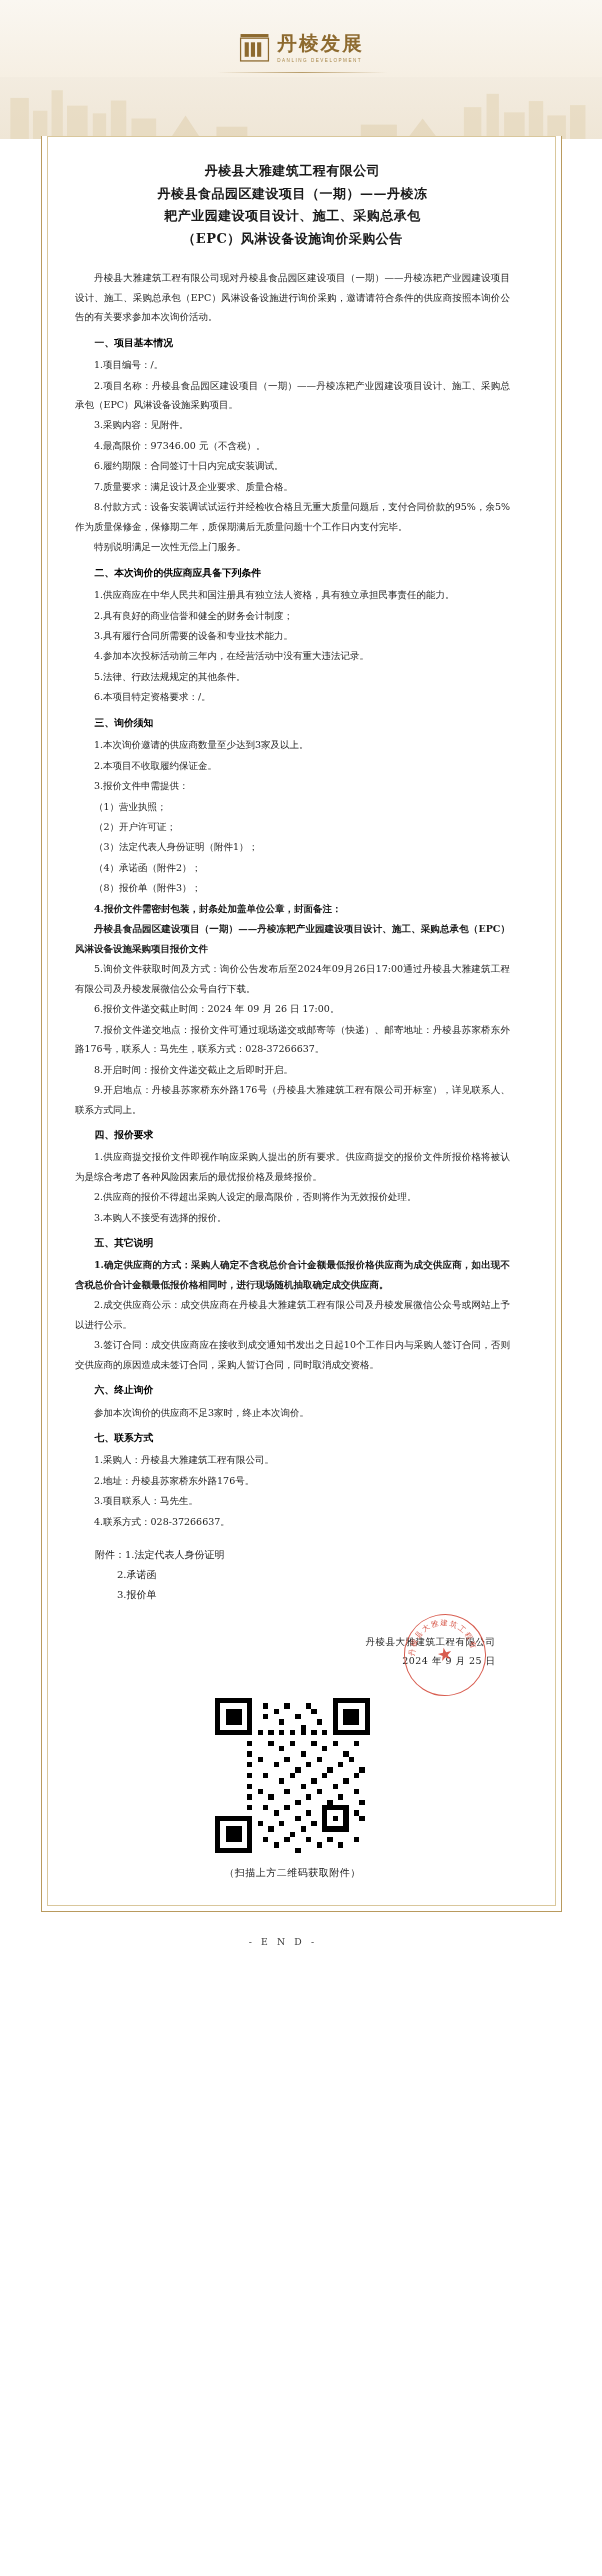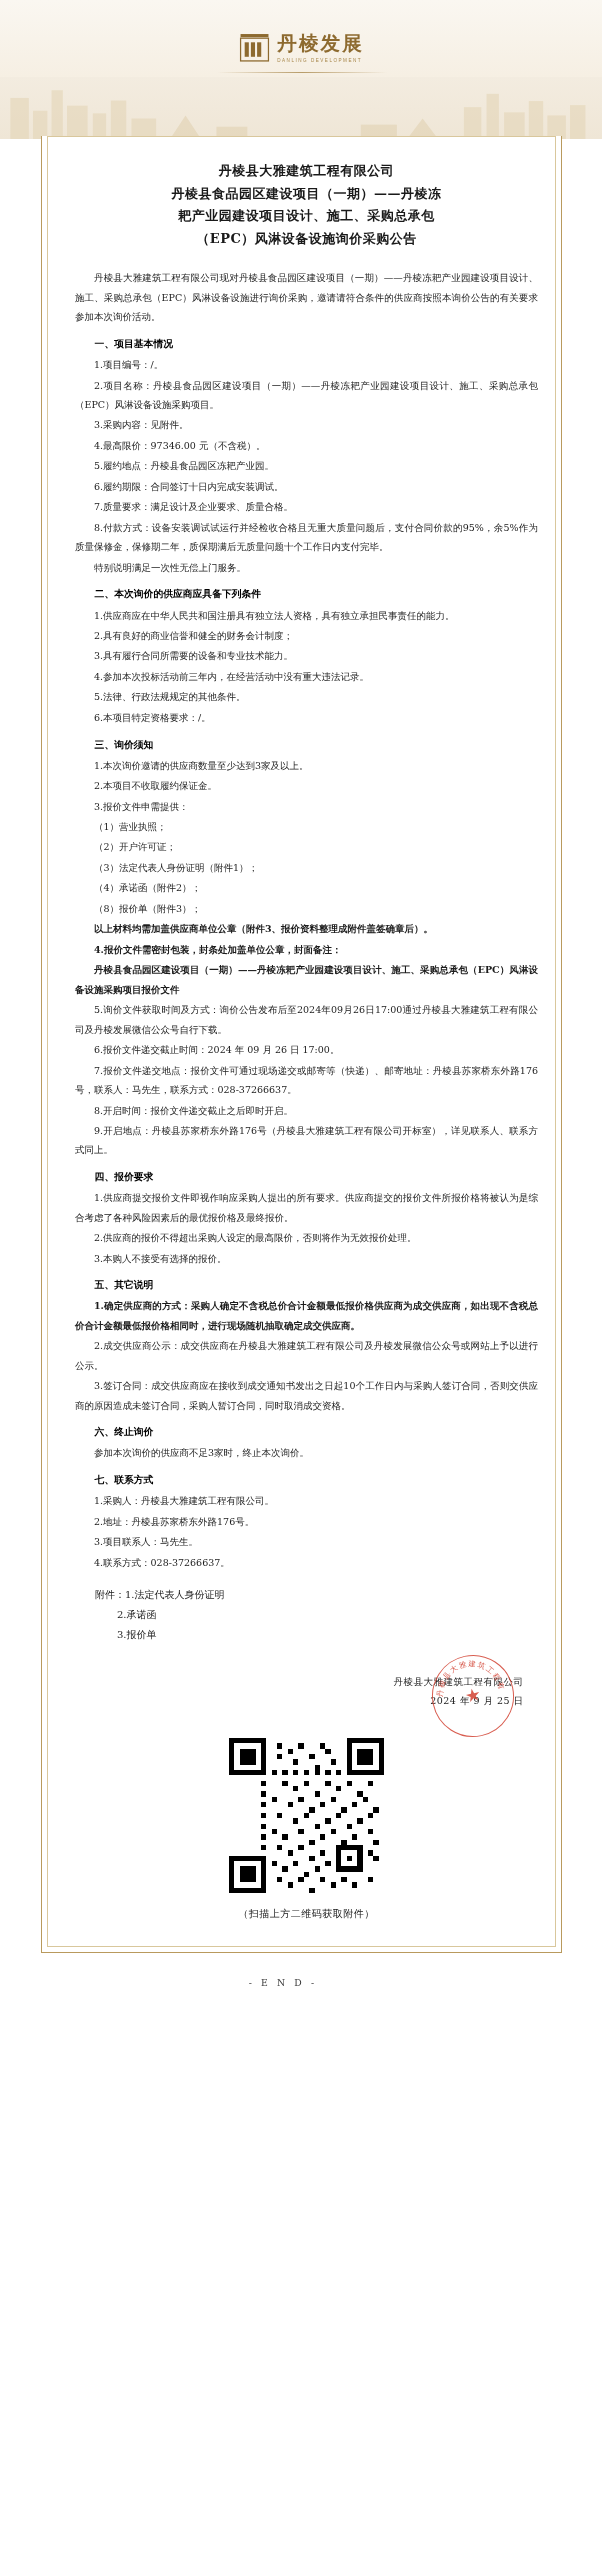--- a/index.html
+++ b/index.html
@@ -72,21 +72,21 @@
   }
 
   
   .doc-card {
     position: relative;
     margin: 0 auto;
     width: 521px;
     background: #ffffff;
     border: 1px solid #b99a5d;
     border-top: none;
-    padding: 24px 23px 31px 33px;
+    padding: 24px 51px 31px 33px;
     margin-top: -3.1px;
   }
   .doc-inner-border {
     position: absolute;
     left: 5.2px; right: 5.2px; top: 0px; bottom: 5.2px;
     border: 0.5px solid #d9c79c;
     pointer-events: none;
   }
 
   .title-block {
@@ -105,21 +105,21 @@
   p.body {
     font-family: "DejaVu Serif", serif;
     font-size: 9.5px;
     line-height: 2.05;
     color: #1c1c1c;
     margin: 0 0 1px 0;
     text-align: justify;
     text-indent: 2em;
   }
   h2.sec {
-    font-family: Liberation Sans, sans-serif;
+    font-family: Liberation Mono, monospace;
     font-size: 9.8px;
     font-weight: 700;
     color: #000;
     margin: 7.2px 0 1px 0;
     text-indent: 2em;
     line-height: 2.05;
   }
   p.bold {
     font-weight: 700;
   }
@@ -261,21 +261,20 @@
       <div class="title-line">（EPC）风淋设备设施询价采购公告</div>
     </div>
 
     <p class="body">丹棱县大雅建筑工程有限公司现对丹棱县食品园区建设项目（一期）——丹棱冻耙产业园建设项目设计、施工、采购总承包（EPC）风淋设备设施进行询价采购，邀请请符合条件的供应商按照本询价公告的有关要求参加本次询价活动。</p>
 
     <h2 class="sec">一、项目基本情况</h2>
     <p class="body">1.项目编号：/。</p>
     <p class="body">2.项目名称：丹棱县食品园区建设项目（一期）——丹棱冻耙产业园建设项目设计、施工、采购总承包（EPC）风淋设备设施采购项目。</p>
     <p class="body">3.采购内容：见附件。</p>
     <p class="body">4.最高限价：97346.00 元（不含税）。</p>
-    <p class="body">5.履约地点：丹棱县食品园区冻耙产业园。</p>
     <p class="body">6.履约期限：合同签订十日内完成安装调试。</p>
     <p class="body">7.质量要求：满足设计及企业要求、质量合格。</p>
     <p class="body">8.付款方式：设备安装调试试运行并经检收合格且无重大质量问题后，支付合同价款的95%，余5%作为质量保修金，保修期二年，质保期满后无质量问题十个工作日内支付完毕。</p>
     <p class="body">特别说明满足一次性无偿上门服务。</p>
 
     <h2 class="sec">二、本次询价的供应商应具备下列条件</h2>
     <p class="body">1.供应商应在中华人民共和国注册具有独立法人资格，具有独立承担民事责任的能力。</p>
     <p class="body">2.具有良好的商业信誉和健全的财务会计制度；</p>
     <p class="body">3.具有履行合同所需要的设备和专业技术能力。</p>
     <p class="body">4.参加本次投标活动前三年内，在经营活动中没有重大违法记录。</p>
@@ -284,21 +283,20 @@
 
     <h2 class="sec">三、询价须知</h2>
     <p class="body">1.本次询价邀请的供应商数量至少达到3家及以上。</p>
     <p class="body">2.本项目不收取履约保证金。</p>
     <p class="body">3.报价文件申需提供：</p>
     <p class="body">（1）营业执照；</p>
     <p class="body">（2）开户许可证；</p>
     <p class="body">（3）法定代表人身份证明（附件1）；</p>
     <p class="body">（4）承诺函（附件2）；</p>
     <p class="body">（8）报价单（附件3）；</p>
-    <p class="body bold">以上材料均需加盖供应商单位公章（附件3、报价资料整理成附件盖签确章后）。</p>
     <p class="body bold">4.报价文件需密封包装，封条处加盖单位公章，封面备注：</p>
 
     <p class="body bold">丹棱县食品园区建设项目（一期）——丹棱冻耙产业园建设项目设计、施工、采购总承包（EPC）风淋设备设施采购项目报价文件</p>
 
     <p class="body">5.询价文件获取时间及方式：询价公告发布后至2024年09月26日17:00通过丹棱县大雅建筑工程有限公司及丹棱发展微信公众号自行下载。</p>
     <p class="body">6.报价文件递交截止时间：2024 年 09 月 26 日 17:00。</p>
     <p class="body">7.报价文件递交地点：报价文件可通过现场递交或邮寄等（快递）、邮寄地址：丹棱县苏家桥东外路176号，联系人：马先生，联系方式：028-37266637。</p>
     <p class="body">8.开启时间：报价文件递交截止之后即时开启。</p>
     <p class="body">9.开启地点：丹棱县苏家桥东外路176号（丹棱县大雅建筑工程有限公司开标室），详见联系人、联系方式同上。</p>
 

